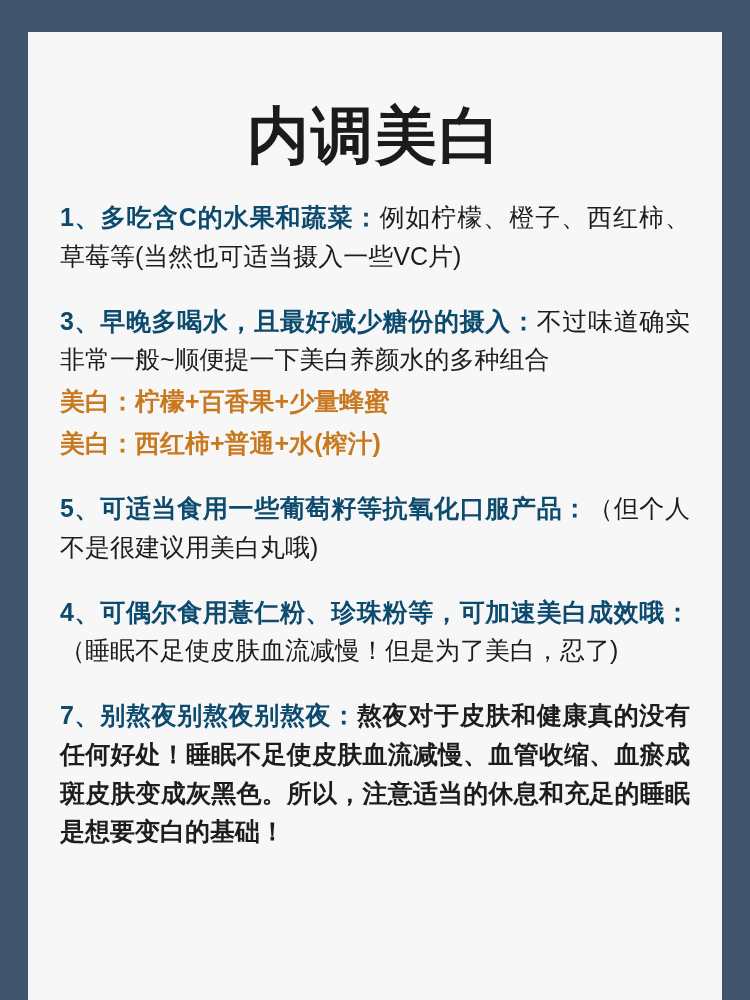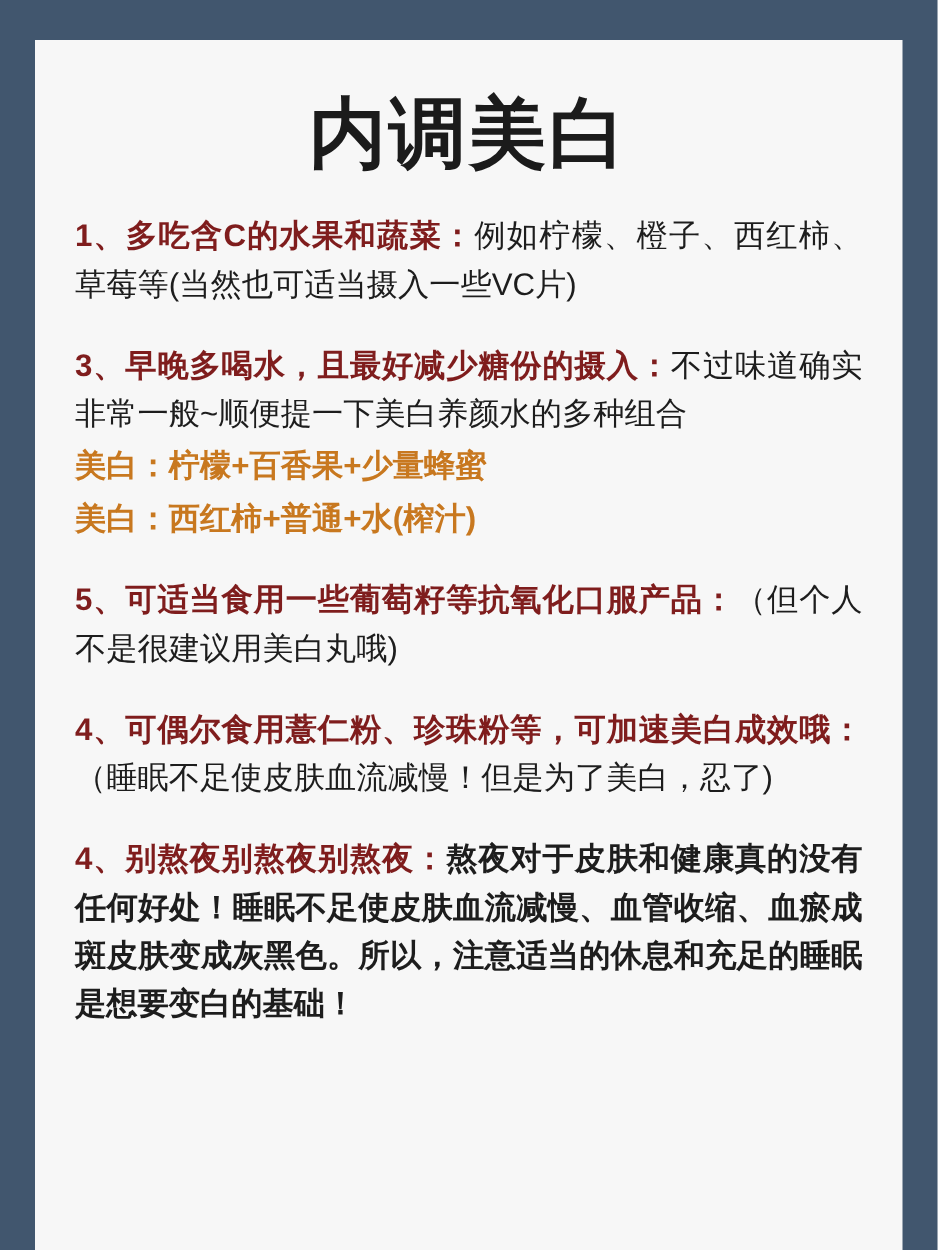--- a/index.html
+++ b/index.html
@@ -14,41 +14,41 @@
     overflow: hidden;
   }
   .page {
     position: absolute;
     left: 28px;
     top: 32px;
     width: 694px;
     height: 968px;
     background: #f7f7f7;
     box-sizing: border-box;
-    padding: 32px 32px 0 32px;
+    padding: 60px 32px 0 32px;
   }
   .title {
     text-align: center;
     font-size: 62px;
     font-weight: 800;
     letter-spacing: 2px;
     color: #1b1b1b;
     line-height: 1.1;
     margin: 10px 0 28px 0;
     font-family: "Liberation Sans", sans-serif;
   }
   .item {
     margin: 0 0 26px 0;
     font-size: 25px;
     line-height: 1.55;
     color: #1d1d1d;
     text-align: justify;
   }
   .lead {
-    color: #7f1d1d;
+    color: #0c4a6e;
     font-weight: 700;
   }
   .sub {
     color: #c8781f;
     font-weight: 700;
     font-size: 25px;
     line-height: 1.6;
     margin: 2px 0 0 0;
   }
   .body-text {
@@ -78,16 +78,16 @@
 
   <div class="item item-3">
     <span class="lead">5、可适当食用一些葡萄籽等抗氧化口服产品：</span><span class="body-text">（但个人不是很建议用美白丸哦)</span>
   </div>
 
   <div class="item item-4">
     <span class="lead">4、可偶尔食用薏仁粉、珍珠粉等，可加速美白成效哦：</span><span class="body-text">（睡眠不足使皮肤血流减慢！但是为了美白，忍了)</span>
   </div>
 
   <div class="item item-5">
-    <span class="lead">4、别熬夜别熬夜别熬夜：</span><span class="body-text">熬夜对于皮肤和健康真的没有任何好处！睡眠不足使皮肤血流减慢、血管收缩、血瘀成斑皮肤变成灰黑色。所以，注意适当的休息和充足的睡眠是想要变白的基础！</span>
+    <span class="lead">7、别熬夜别熬夜别熬夜：</span><span class="body-text">熬夜对于皮肤和健康真的没有任何好处！睡眠不足使皮肤血流减慢、血管收缩、血瘀成斑皮肤变成灰黑色。所以，注意适当的休息和充足的睡眠是想要变白的基础！</span>
   </div>
 
 </div>
 
 </body></html>

